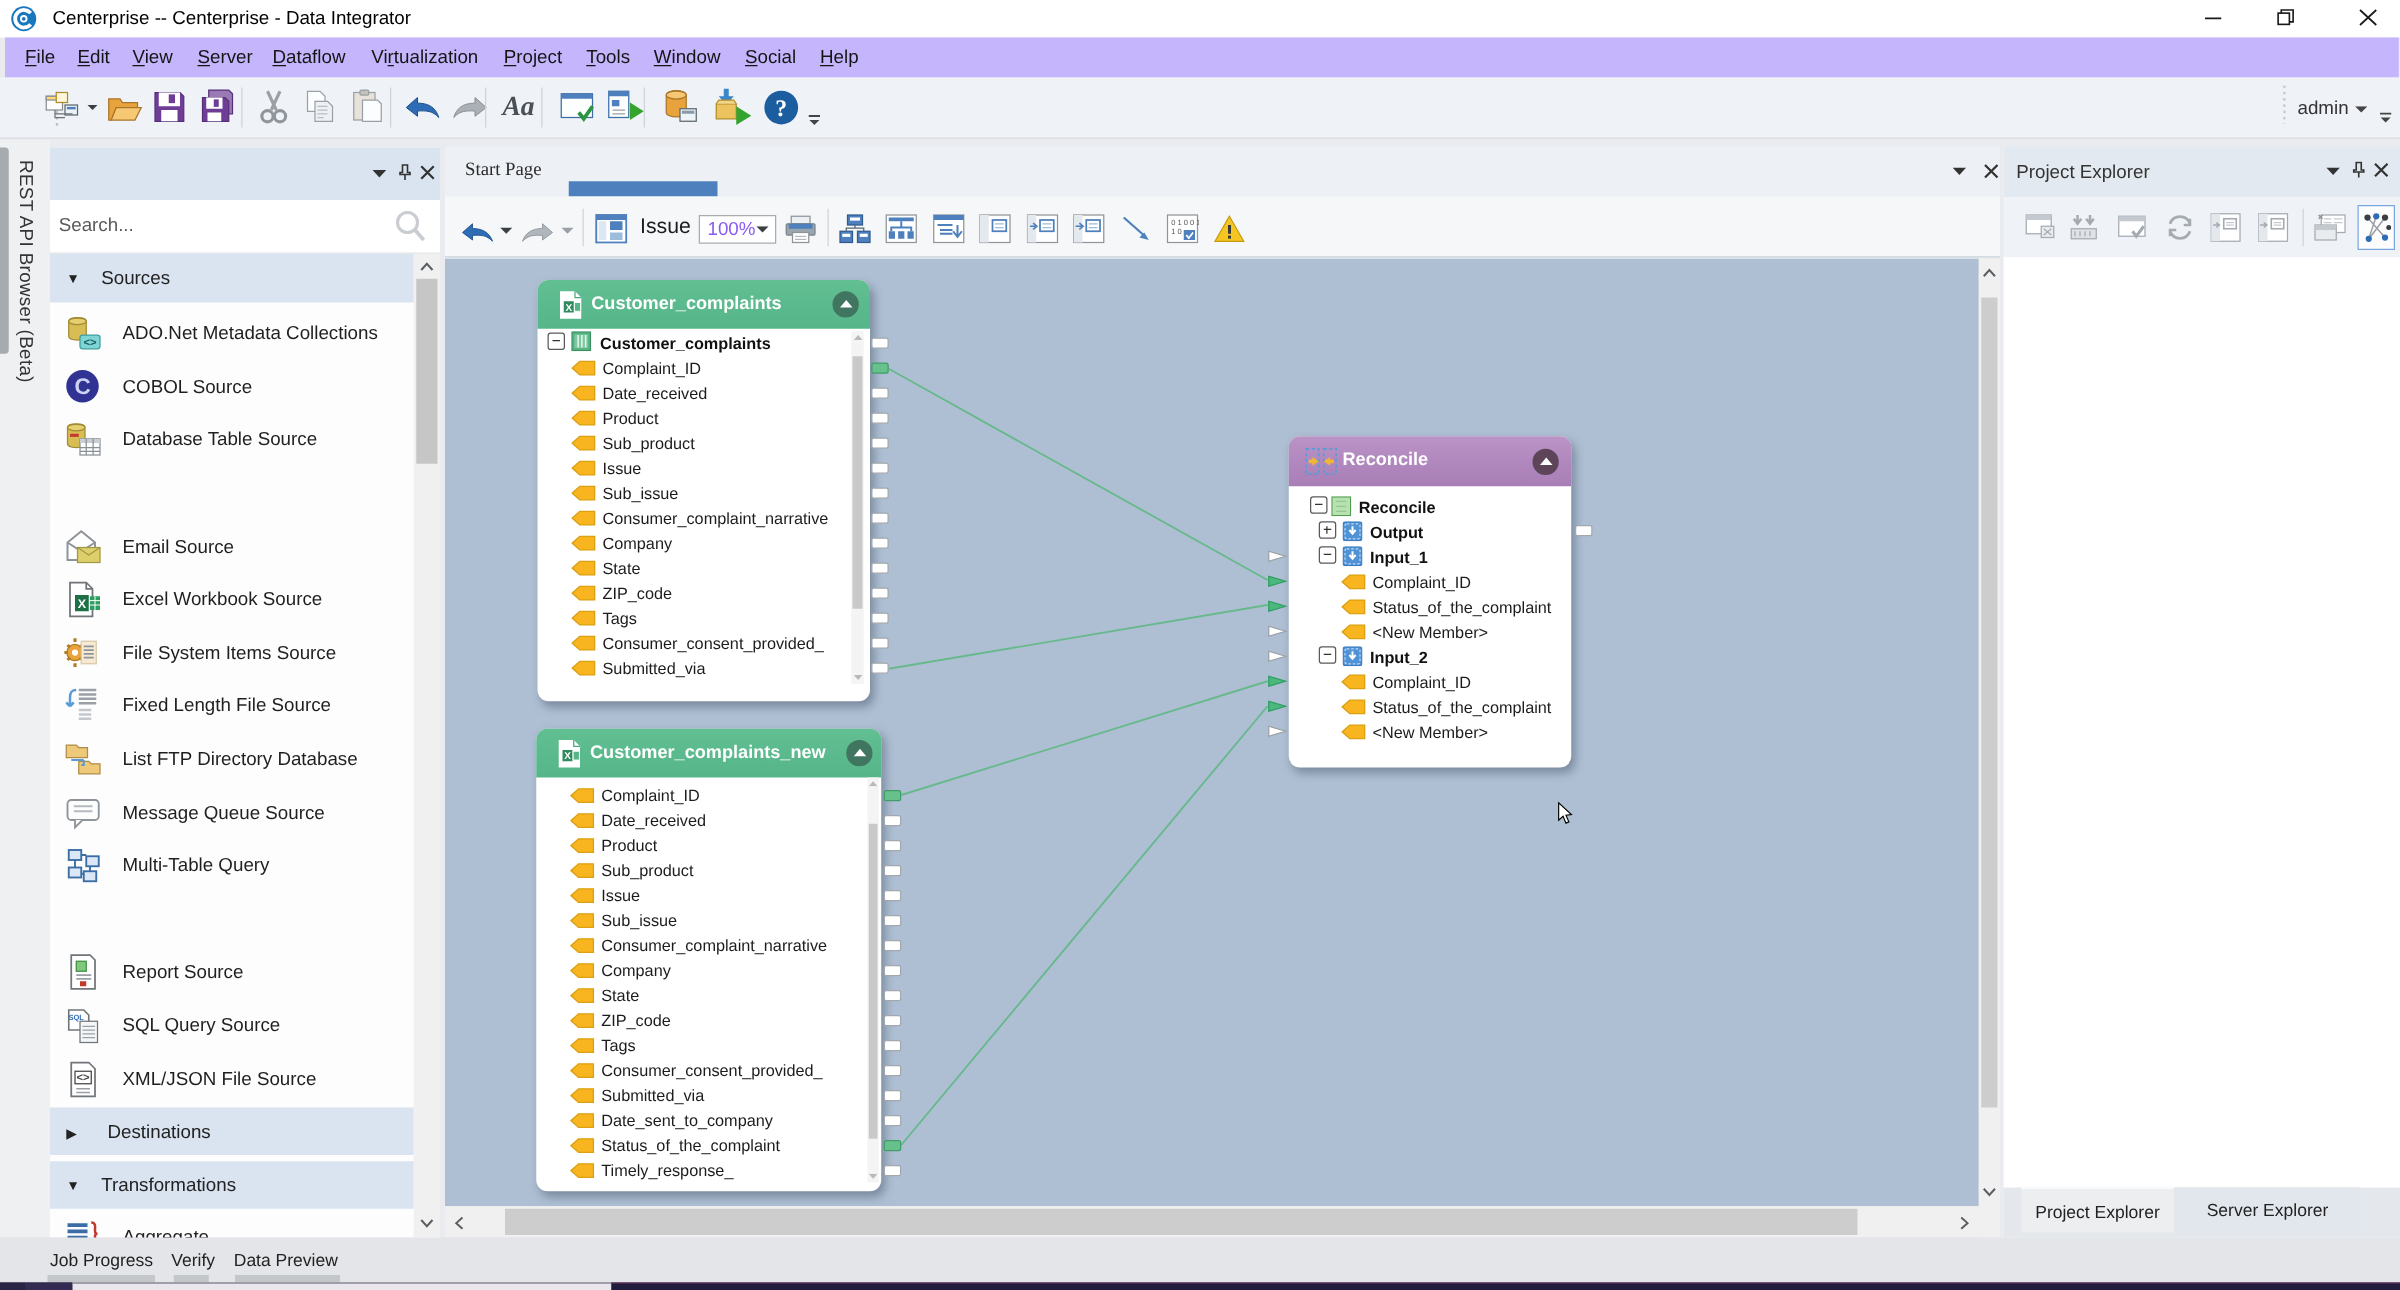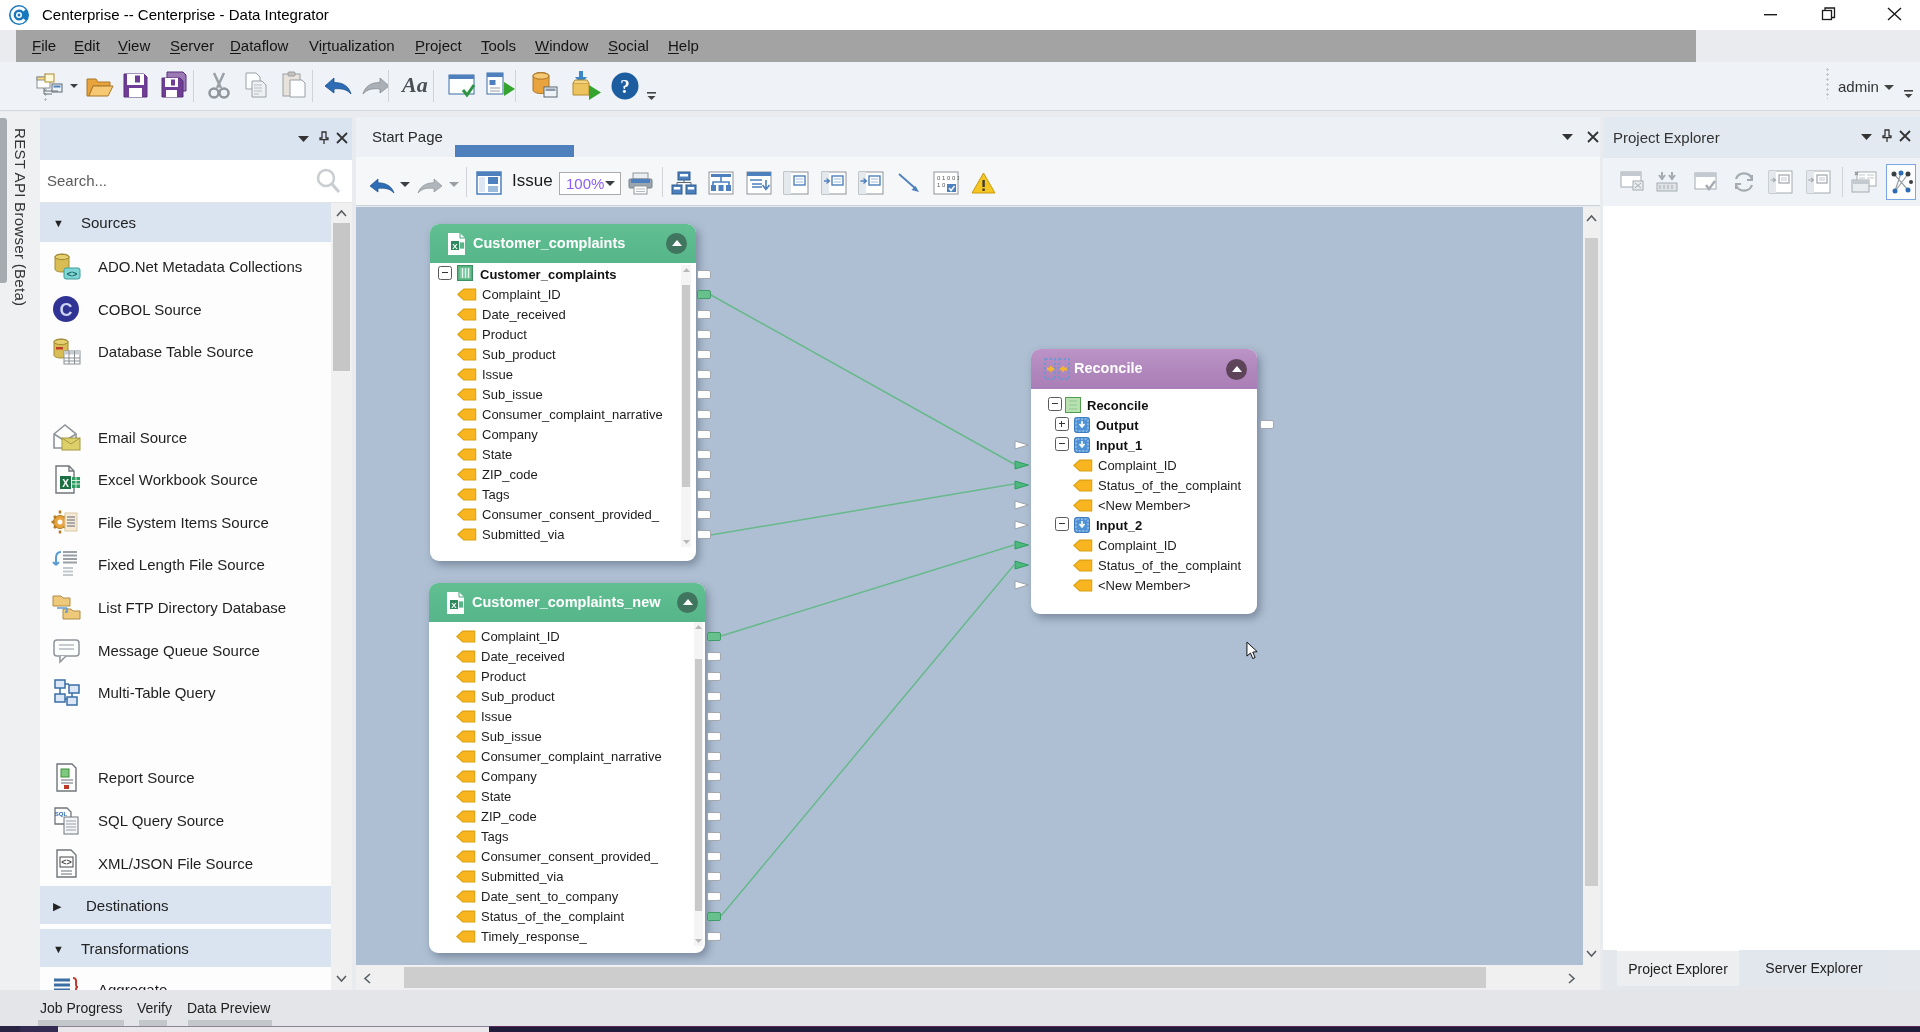--- a/index.html
+++ b/index.html
@@ -2,21 +2,21 @@
 <html><head>
 <meta charset="utf-8">
 <style>
 * { margin:0; padding:0; box-sizing:border-box; }
 html,body { width:1920px; height:1032px; overflow:hidden; }
 body { font-family:"Liberation Sans", sans-serif; position:relative; background:#e9ebee; }
 .abs { position:absolute; }
 
 #titlebar { position:absolute; left:0; top:0; width:1920px; height:30px; background:#fff; }
 #titlebar .title { position:absolute; left:42px; top:6px; font-size:15px; color:#000; }
-#menubar { position:absolute; left:16px; top:30px; width:1680px; height:32px; background:#a3a3a3; }
+#menubar { position:absolute; left:4px; top:30px; width:1915px; height:32px; background:#c4b5fd; }
 #menubar span { position:absolute; top:7px; font-size:15px; color:#151515; }
 #menubar u { text-decoration:underline; text-underline-offset:2px; }
 #toolbar { position:absolute; left:0; top:62px; width:1920px; height:49px; background:#eff3f7; border-bottom:1px solid #d7dade; }
 #dockstrip { position:absolute; left:0; top:112px; width:1920px; height:8px; background:#e9ebee; }
 
 #leftstrip { position:absolute; left:0; top:112px; width:40px; height:878px; background:#eef0f2; }
 #leftstrip .bar { position:absolute; left:0px; top:6px; width:7px; height:165px; background:#a6abb0; border-radius:0 3px 3px 0; }
 #leftstrip .vtext { position:absolute; left:12px; top:16px; writing-mode:vertical-rl; font-size:15px; color:#333; letter-spacing:0.3px; }
 
 #toolbox { position:absolute; left:40px; top:118px; width:312px; height:872px; background:#fdfdfd; }
@@ -27,21 +27,21 @@
 .tb-sec { position:absolute; left:0; width:291px; height:39px; background:#d9e4f0; }
 .tb-sec .tri { position:absolute; left:13px; top:14px; font-size:11px; color:#222; }
 .tb-sec .txt { position:absolute; left:41px; top:11px; font-size:15px; color:#222; }
 .tb-item { position:absolute; left:0; width:291px; height:42px; }
 .tb-item .ic { position:absolute; left:11px; top:5px; width:31px; height:31px; }
 .tb-item .tx { position:absolute; left:58px; top:12px; font-size:15px; color:#1f1f1f; }
 
 #tb-scroll { position:absolute; left:291px; top:85px; width:21px; height:787px; background:#f0f0f0; }
 
 #tabbar { position:absolute; left:356px; top:117px; width:1244px; height:40px; background:#edf0f4; }
-#tabbar .start { position:absolute; left:16px; top:11px; font-size:15px; color:#2b2b2b; }
+#tabbar .start { position:absolute; left:16px; top:11px; font-size:15px; color:#2b2b2b;font-family:Liberation Serif, serif; }
 #tabbar .active { position:absolute; left:99px; top:0px; width:119px; height:56px; background:#4d80bc; color:#fff; font-size:15px; text-align:center; line-height:40px;margin-top:28px; }
 #cv-toolbar { position:absolute; left:356px; top:157px; width:1244px; height:49px; background:#f5f7f9; border-bottom:1px solid #c9d1d9; }
 #canvas { position:absolute; left:356px; top:207px; width:1227px; height:758px; background:#aebfd3; overflow:hidden; }
 #cv-hscroll { position:absolute; left:356px; top:965px; width:1227px; height:25px; background:#f0f0f0; }
 #cv-vscroll { position:absolute; left:1583px; top:207px; width:17px; height:783px; background:#f0f0f0; }
 
 .node { position:absolute; background:#fff; border-radius:9px; box-shadow:3px 4px 8px rgba(60,70,90,0.45); }
 .nhead { position:absolute; left:0; top:0; width:100%; height:39px; border-radius:9px 9px 0 0; }
 .nhead.green { background:linear-gradient(#61bf92,#56b689); }
 .nhead.purple { background:linear-gradient(#bb93c6,#a87eb6); }

